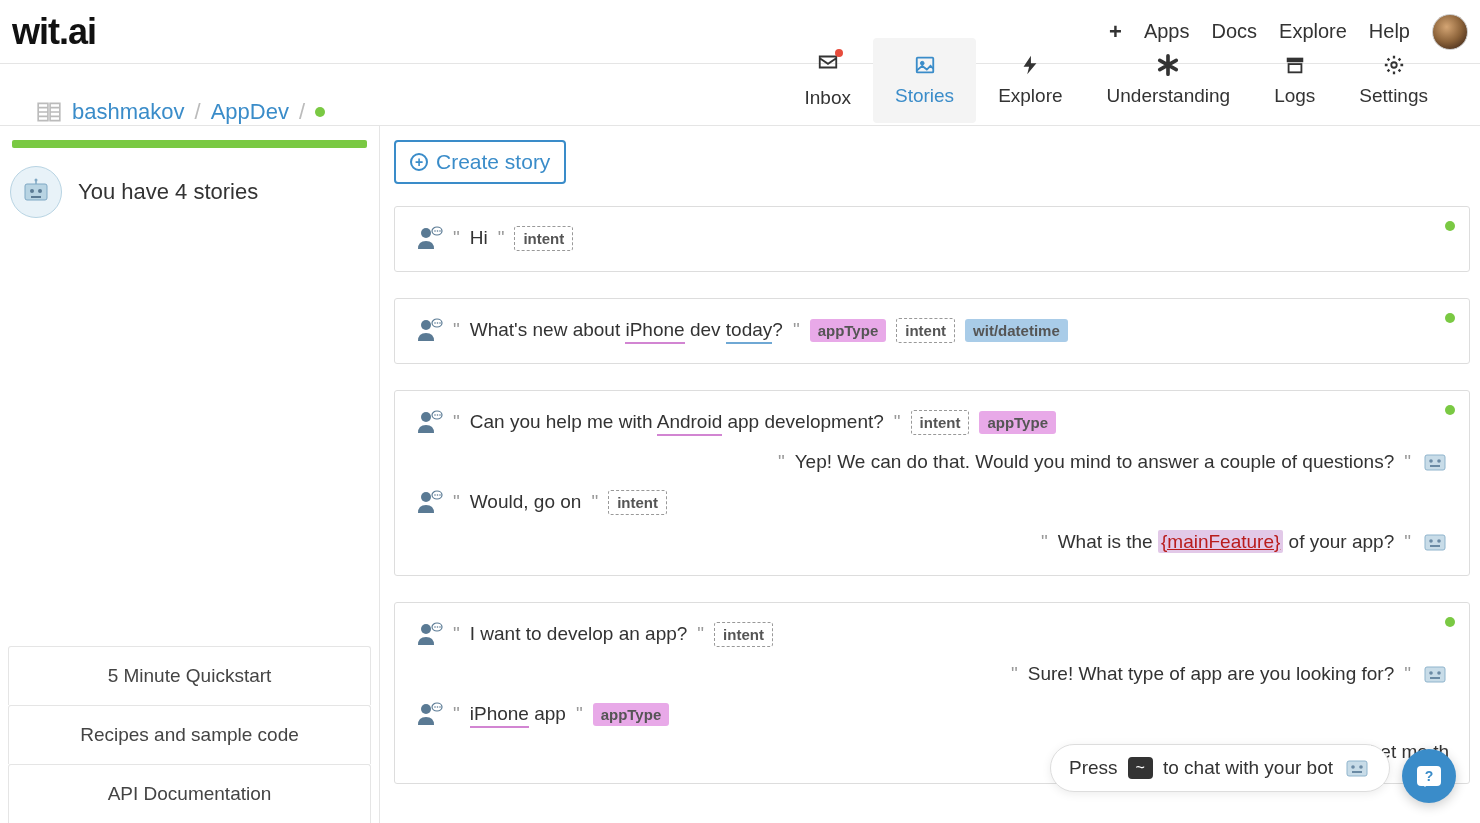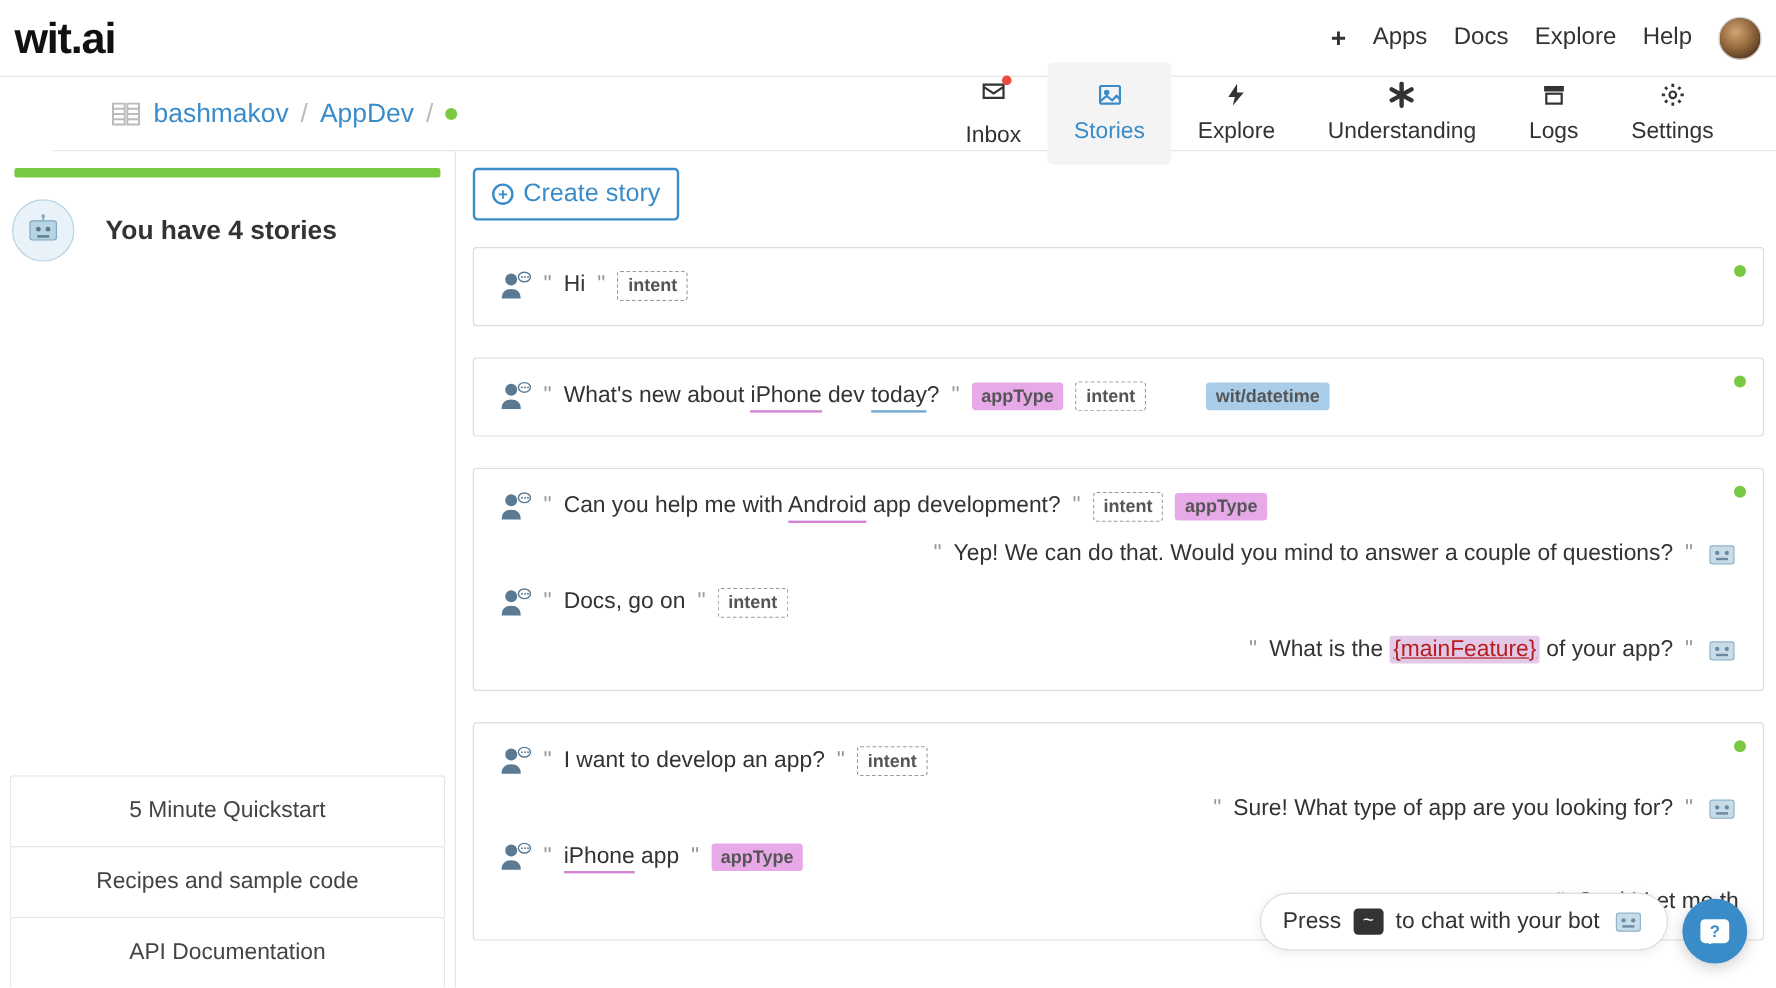--- a/index.html
+++ b/index.html
@@ -3,37 +3,37 @@
 <meta charset="utf-8">
 <style>
 * { box-sizing: border-box; margin: 0; padding: 0; }
 body { font-family: -apple-system, BlinkMacSystemFont, "Segoe UI", Helvetica, Arial, sans-serif; font-size: 15px; color: #333; background: #fff; }
 .top-header { display: flex; align-items: center; justify-content: space-between; padding: 10px 12px; border-bottom: 1px solid #e5e5e5; height: 64px; }
 .logo { font-size: 36px; font-weight: 900; letter-spacing: -1px; color: #111; }
 .top-nav { display: flex; align-items: center; gap: 22px; }
 .top-nav-plus { font-size: 22px; font-weight: bold; cursor: pointer; }
 .top-nav-link { font-size: 20px; color: #333; cursor: pointer; }
 .avatar { width: 36px; height: 36px; border-radius: 50%; background: radial-gradient(circle at 40% 35%, #d4a574 0%, #8b6239 50%, #2c1810 100%); border: 1px solid #ccc; }
-.sub-header { display: flex; align-items: center; justify-content: space-between; border-bottom: 1px solid #e5e5e5; padding: 0 30px 0 48px; height: 62px; margin-left: 44px; }
+.sub-header { display: flex; align-items: flex-end; justify-content: space-between; border-bottom: 1px solid #e5e5e5; padding: 0 30px 0 36px; height: 62px; }
 .breadcrumb { display: flex; align-items: center; gap: 10px; font-size: 22px; }
 .book-icon { width: 26px; height: 22px; }
 .crumb-link { color: #3a8cc9; cursor: pointer; }
 .crumb-sep { color: #bbb; }
 .green-dot { width: 10px; height: 10px; background: #7ac943; border-radius: 50%; display: inline-block; }
 .main-nav { display: flex; align-items: center; gap: 0; }
 .main-nav-item { display: flex; align-items: center; gap: 9px; padding: 16px 22px; font-size: 19px; color: #333; cursor: pointer; border-radius: 4px; flex-direction: column; }
 .main-nav-item.active { background: #f4f4f4; color: #3a8cc9; }
 .main-nav-item.active .nav-icon { fill: #3a8cc9; stroke: #3a8cc9; }
 .nav-icon { width: 22px; height: 22px; fill: #333; }
 .inbox-wrap { position: relative; }
 .inbox-dot { position: absolute; top: -2px; right: -4px; width: 8px; height: 8px; background: #e74c3c; border-radius: 50%; }
 .layout { display: flex; height: calc(100vh - 126px); }
 .sidebar { width: 380px; border-right: 1px solid #e5e5e5; display: flex; flex-direction: column; position: relative; }
 .progress-bar { height: 8px; background: #7ac943; margin: 14px 12px 18px 12px; border-radius: 2px; }
-.stories-count { display: flex; align-items: center; gap: 26px; padding: 0 10px; font-weight: bold; }
+.stories-count { display: flex; align-items: center; gap: 16px; padding: 0 10px; }
 .robot-avatar { width: 52px; height: 52px; border-radius: 50%; border: 1px solid #b8d4e3; background: #e8f2f8; display: flex; align-items: center; justify-content: center; }
 .robot-avatar svg { width: 30px; height: 28px; }
 .stories-count-text { font-size: 22px; color: #333; }
 .sidebar-footer { position: absolute; bottom: 0; left: 0; right: 0; }
 .sidebar-footer-item { border: 1px solid #e5e5e5; border-bottom: none; padding: 18px 10px; text-align: center; font-size: 19px; color: #444; cursor: pointer; margin: 0 8px; border-radius: 3px 3px 0 0; }
 .sidebar-footer-item:first-child { margin-top: 16px; }
 .content { flex: 1; padding: 14px 10px 100px 14px; overflow-y: auto; position: relative; }
 .create-story-btn { display: inline-flex; align-items: center; gap: 8px; border: 2px solid #3a8cc9; color: #3a8cc9; background: #fff; padding: 8px 14px; font-size: 21px; border-radius: 4px; cursor: pointer; margin-bottom: 22px; }
 .plus-circle { width: 18px; height: 18px; border: 2px solid #3a8cc9; border-radius: 50%; display: inline-flex; align-items: center; justify-content: center; font-size: 14px; font-weight: bold; line-height: 1; }
 .story-card { border: 1px solid #ddd; border-radius: 3px; padding: 18px 20px 20px 20px; margin-bottom: 26px; position: relative; background: #fff; }
@@ -44,21 +44,21 @@
 .user-icon { width: 28px; height: 26px; flex-shrink: 0; }
 .bot-icon-sm { width: 28px; height: 26px; flex-shrink: 0; }
 .quote { color: #999; font-size: 19px; }
 .msg-text { font-size: 19px; color: #333; }
 .entity-underline { border-bottom: 2px solid; padding-bottom: 2px; }
 .ul-pink { border-color: #d285d2; }
 .ul-blue { border-color: #6fa8d4; }
 .tag { font-size: 15px; padding: 3px 8px; border-radius: 3px; font-weight: 600; }
 .tag.intent { border: 1px dashed #999; background: #fff; color: #555; }
 .tag.appType { background: #e8a9e8; color: #555; }
-.tag.datetime { background: #a9cce8; color: #555; margin-left: 40px; }
+.tag.datetime { background: #a9cce8; color: #555; }
 .var-highlight { background: #e2c9e8; color: #b91c1c; padding: 1px 3px; border-radius: 2px; text-decoration: underline; }
 .chat-pill { position: fixed; bottom: 31px; right: 90px; background: #fff; border: 1px solid #ddd; border-radius: 40px; padding: 10px 18px; display: flex; align-items: center; gap: 10px; font-size: 19px; box-shadow: 0 2px 10px rgba(0,0,0,0.08); }
 .tilde-key { background: #333; color: #fff; border-radius: 4px; padding: 2px 8px; font-size: 16px; }
 .help-fab { position: fixed; bottom: 20px; right: 24px; width: 54px; height: 54px; background: #3a8cc9; border-radius: 50%; display: flex; align-items: center; justify-content: center; cursor: pointer; box-shadow: 0 3px 12px rgba(0,0,0,0.2); }
 .help-fab-inner { width: 24px; height: 20px; background: #fff; border-radius: 4px; display: flex; align-items: center; justify-content: center; color: #3a8cc9; font-weight: bold; font-size: 14px; position: relative; }
 .help-fab-inner::after { content:''; position: absolute; bottom: -5px; left: 4px; border: 4px solid transparent; border-top-color: #fff; }
 </style>
 </head>
 <body>
 
@@ -233,21 +233,21 @@
       <div class="msg-row">
         <svg class="user-icon" viewBox="0 0 28 26">
             <circle cx="11" cy="8" r="5" fill="#5a7a94"></circle>
             <path d="M3 24 Q3 16 11 16 Q19 16 19 24 z" fill="#5a7a94"></path>
             <ellipse cx="22" cy="6" rx="5" ry="4" fill="none" stroke="#5a7a94" stroke-width="1.2"></ellipse>
             <circle cx="20" cy="6" r="0.8" fill="#5a7a94"></circle>
             <circle cx="22.5" cy="6" r="0.8" fill="#5a7a94"></circle>
             <circle cx="25" cy="6" r="0.8" fill="#5a7a94"></circle>
           </svg>
         <span class="quote">"</span>
-          <span class="msg-text">Docs, go on</span>
+          <span class="msg-text">Would, go on</span>
           <span class="quote">"</span>
         <span class="tag intent">intent</span>
       </div>
       <div class="msg-row bot">
         <span class="quote">"</span>
           <span class="msg-text"><span>What is the </span><span class="var-highlight">{mainFeature}</span><span> of your app?</span></span>
           <span class="quote">"</span>
         <svg class="bot-icon-sm" viewBox="0 0 28 26">
             <rect x="4" y="6" width="20" height="15" rx="2" fill="#c8dce8" stroke="#8fb4cc" stroke-width="1"></rect>
             <circle cx="10" cy="12" r="1.8" fill="#6a8aa4"></circle>

